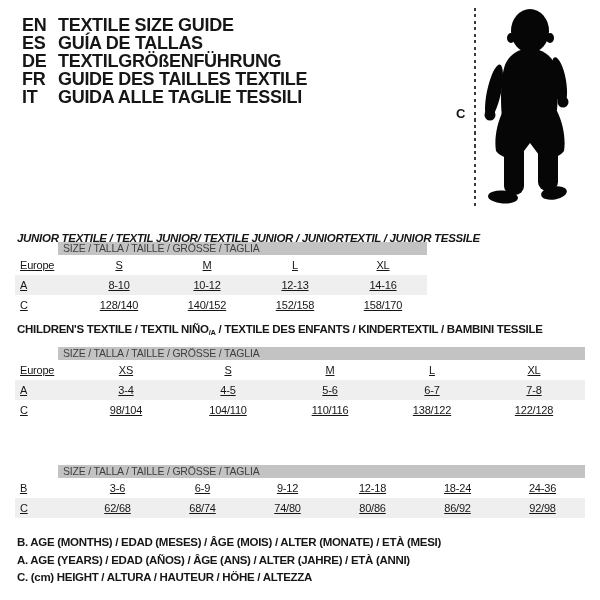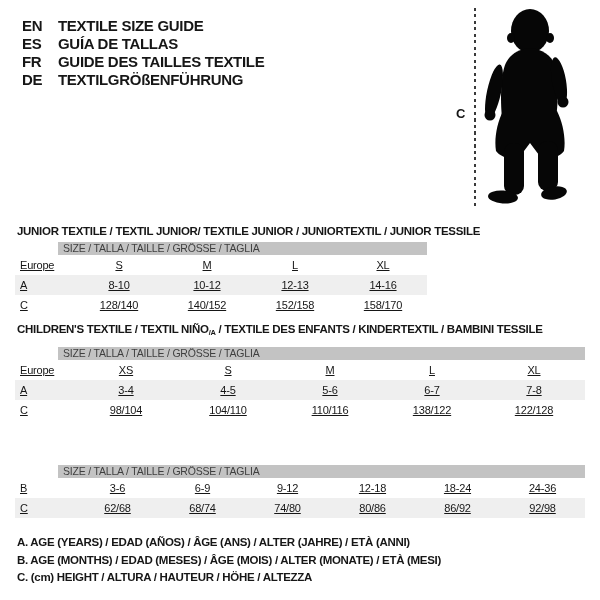--- a/index.html
+++ b/index.html
@@ -11,40 +11,40 @@
     --dotted:#3a3a3a;
   }
   html,body{margin:0;padding:0;background:#fff;}
   .canvas{
     position:relative;width:600px;height:600px;background:#fff;overflow:hidden;
     font-family:"Liberation Sans", sans-serif;color:var(--text);
   }
   
   .lang-block{position:absolute;left:22px;top:16px;}
   .lang-row{display:flex;height:18px;align-items:center;font-weight:bold;
-            font-size:15px;letter-spacing:-0.3px;white-space:nowrap;}
+            font-size:18px;letter-spacing:-0.3px;white-space:nowrap;}
   .lang-code{width:36px;flex:0 0 36px;}
   
   .height-line{position:absolute;left:474px;top:8px;width:2px;height:198px;
     background-image:repeating-linear-gradient(to bottom,var(--dotted) 0 3px,transparent 3px 6.5px);}
   .height-label{position:absolute;left:456px;top:106px;font-weight:bold;font-size:13px;}
   .baby-svg{position:absolute;left:484px;top:7px;}
   .baby-svg *{fill:var(--silhouette);}
   
   .table-title{position:absolute;left:17px;font-weight:bold;font-size:11.5px;
                letter-spacing:-0.3px;white-space:nowrap;line-height:17px;}
   .title-sub{font-size:7.5px;vertical-align:-2px;}
   .table-box{position:absolute;left:15px;}
   .band{height:13px;background:var(--band-bg);color:var(--band-text);
         font-size:10.5px;line-height:13px;padding-left:5px;letter-spacing:-0.2px;margin-left:43px;}
   .trow{display:flex;height:20px;align-items:center;font-size:11px;letter-spacing:-0.2px;text-decoration:underline;}
   .trow.shaded{background:var(--alt-row-bg);}
   .rlbl{flex:0 0 60px;width:60px;padding-left:5px;box-sizing:border-box;}
   .rval{flex:1;text-align:center;}
-  #t1-title{top:223px;} #t1-box{top:242px;width:412px;}
+  #t1-title{top:230px;font-style:italic;} #t1-box{top:242px;width:412px;}
   #t2-title{top:321px;} #t2-box{top:347px;width:570px;}
   #t3-title{top:425px;} #t3-box{top:465px;width:570px;}
   
   .legend{position:absolute;left:17px;top:534px;font-weight:bold;font-size:11.5px;
           letter-spacing:-0.3px;line-height:17.5px;white-space:nowrap;}
 </style>
 </head>
 <body>
 
 <div class="canvas">
@@ -52,26 +52,30 @@
   <div class="lang-block">
     <div class="lang-row">
       <span class="lang-code">EN</span>
       <span class="lang-label">TEXTILE SIZE GUIDE</span>
     </div>
     <div class="lang-row">
       <span class="lang-code">ES</span>
       <span class="lang-label">GUÍA DE TALLAS</span>
     </div>
     <div class="lang-row">
+      <span class="lang-code">DE</span>
+      <span class="lang-label">TEXTILGRÖßENFÜHRUNG</span>
+    </div>
+    <div class="lang-row">
       <span class="lang-code">FR</span>
       <span class="lang-label">GUIDE DES TAILLES TEXTILE</span>
     </div>
     <div class="lang-row">
-      <span class="lang-code">DE</span>
-      <span class="lang-label">TEXTILGRÖßENFÜHRUNG</span>
+      <span class="lang-code">IT</span>
+      <span class="lang-label">GUIDA ALLE TAGLIE TESSILI</span>
     </div>
   </div>
 
   <span class="height-label">C</span>
   <div class="height-line"></div>
   <svg class="baby-svg" width="85" height="200" viewBox="0 0 85 200" xmlns="http://www.w3.org/2000/svg">
 
     <ellipse cx="46" cy="24" rx="19" ry="22"></ellipse>
     <ellipse cx="27" cy="31" rx="4" ry="5"></ellipse>
     <ellipse cx="66" cy="31" rx="4" ry="5"></ellipse>
@@ -165,18 +169,18 @@
       <span class="rval">62/68</span>
       <span class="rval">68/74</span>
       <span class="rval">74/80</span>
       <span class="rval">80/86</span>
       <span class="rval">86/92</span>
       <span class="rval">92/98</span>
     </div>
   </div>
 
   <div class="legend">
+    <div>B. AGE (MONTHS) / EDAD (MESES) / ÂGE (MOIS) / ALTER (MONATE) / ETÀ (MESI)</div>
     <div>A. AGE (YEARS) / EDAD (AÑOS) / ÂGE (ANS) / ALTER (JAHRE) / ETÀ (ANNI)</div>
-    <div>B. AGE (MONTHS) / EDAD (MESES) / ÂGE (MOIS) / ALTER (MONATE) / ETÀ (MESI)</div>
     <div>C. (cm) HEIGHT / ALTURA / HAUTEUR / HÖHE / ALTEZZA</div>
   </div>
 
 </div>
 
 </body></html>

